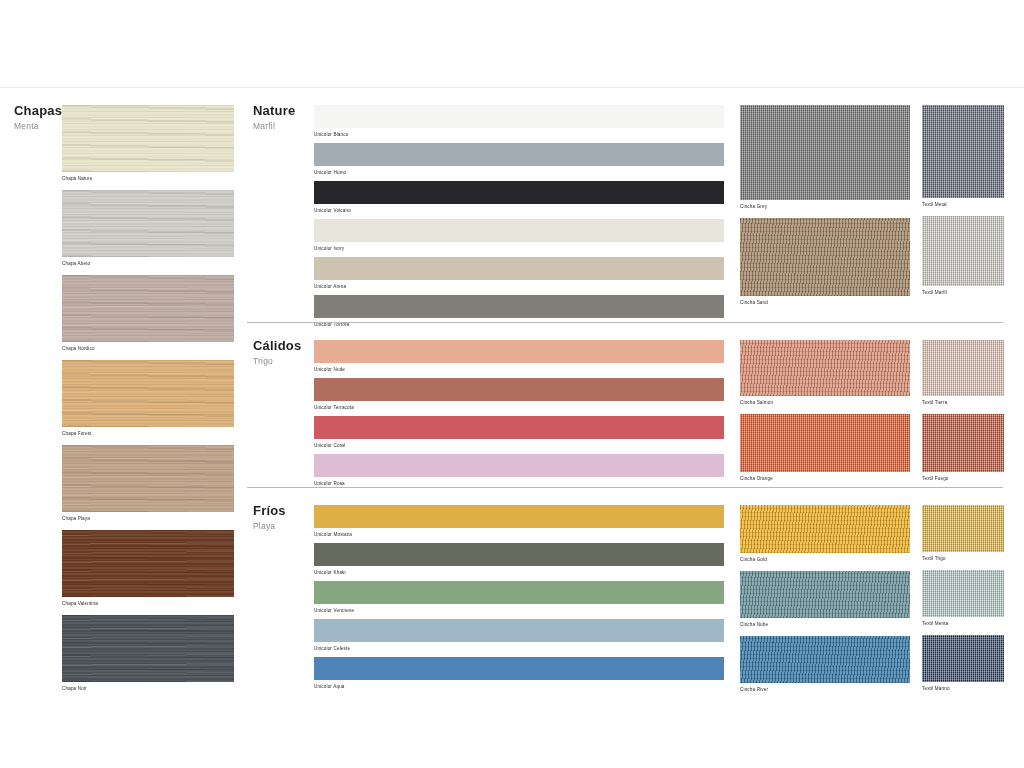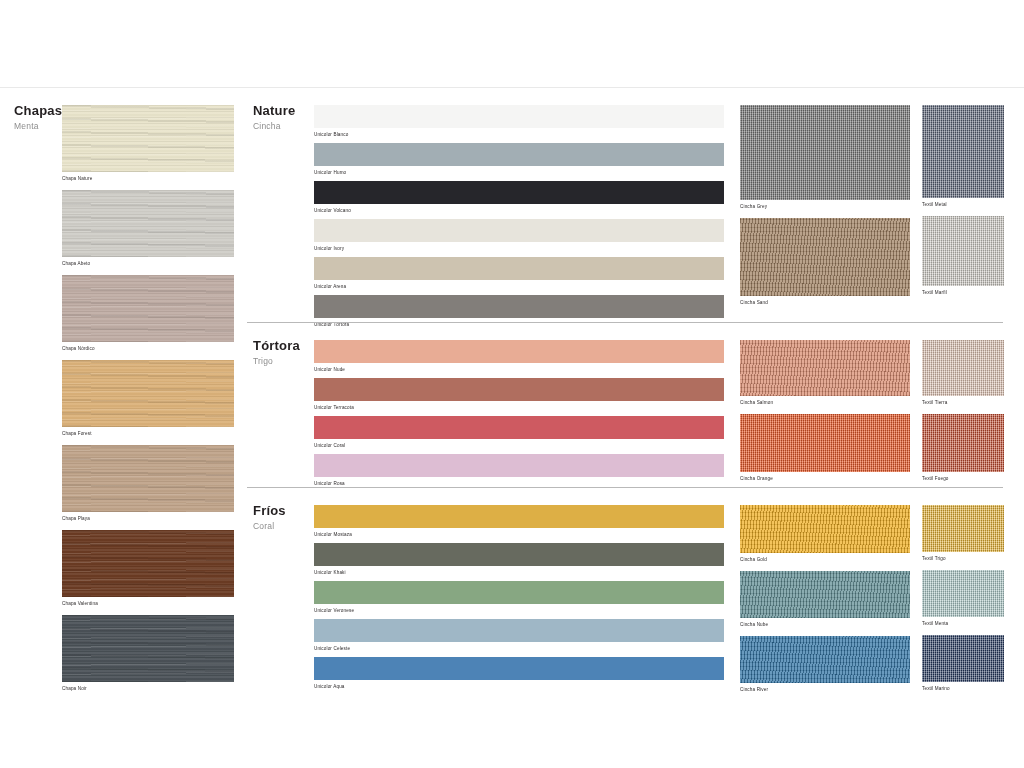--- a/index.html
+++ b/index.html
@@ -238,21 +238,21 @@
           </div>
           <div class="swatch-label">Chapa Noir</div>
         </div>
       </div>
   </div>
 
   <div id="sections-root">
       <div class="section" style="top: 105px;">
         <div class="sec-head">
           <div class="group-title">Nature</div>
-          <div class="group-sub">Cincha</div>
+          <div class="group-sub">Marfil</div>
         </div>
         <div class="uni-col">
           <div class="uni-item">
             <div class="uni-bar" style="background: rgb(245, 245, 244);"></div>
             <div class="uni-label">Unicolor Blanco</div>
           </div>
           <div class="uni-item">
             <div class="uni-bar" style="background: rgb(162, 174, 180);"></div>
             <div class="uni-label">Unicolor Humo</div>
           </div>
@@ -297,21 +297,21 @@
           <div class="textil-item">
             <div class="textil-swatch" style="background: rgb(203, 200, 193); height: 70px;">
               <div class="tex-linen"></div>
             </div>
             <div class="swatch-label">Textil Marfil</div>
           </div>
         </div>
       </div>
       <div class="section" style="top: 340px;">
         <div class="sec-head">
-          <div class="group-title">Tórtora</div>
+          <div class="group-title">Cálidos</div>
           <div class="group-sub">Trigo</div>
         </div>
         <div class="uni-col">
           <div class="uni-item">
             <div class="uni-bar" style="background: rgb(232, 172, 149);"></div>
             <div class="uni-label">Unicolor Nude</div>
           </div>
           <div class="uni-item">
             <div class="uni-bar" style="background: rgb(176, 110, 95);"></div>
             <div class="uni-label">Unicolor Terracota</div>
@@ -350,21 +350,21 @@
             <div class="textil-swatch" style="background: rgb(194, 71, 42); height: 58px;">
               <div class="tex-linen"></div>
             </div>
             <div class="swatch-label">Textil Fuego</div>
           </div>
         </div>
       </div>
       <div class="section" style="top: 505px;">
         <div class="sec-head">
           <div class="group-title">Fríos</div>
-          <div class="group-sub">Coral</div>
+          <div class="group-sub">Playa</div>
         </div>
         <div class="uni-col">
           <div class="uni-item">
             <div class="uni-bar" style="background: rgb(221, 175, 69);"></div>
             <div class="uni-label">Unicolor Mostaza</div>
           </div>
           <div class="uni-item">
             <div class="uni-bar" style="background: rgb(103, 106, 95);"></div>
             <div class="uni-label">Unicolor Khaki</div>
           </div>

